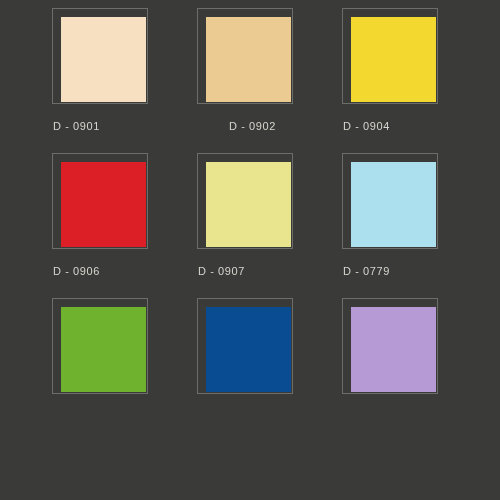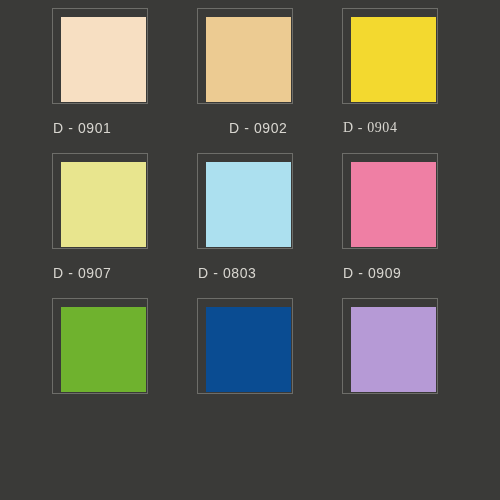--- a/index.html
+++ b/index.html
@@ -55,21 +55,21 @@
     top: 8px;
     width: 85px;
     height: 85px;
     box-sizing: border-box;
   }
 
   .swatch-label {
     position: absolute;
     left: 1px;
     top: 112px;
-    font-size: 14px;
+    font-size: 11px;
     letter-spacing: 0.6px;
     color: #d8d6d0;
     white-space: nowrap;
   }
 </style>
 </head>
 <body style="background: rgb(58, 58, 56);">
 
 <div id="swatch-grid">
     <div class="swatch-cell">
@@ -81,39 +81,39 @@
     <div class="swatch-cell">
       <div class="swatch-frame" style="border-color: rgb(109, 109, 105);">
         <div class="swatch-chip" style="background: rgb(236, 203, 146);"></div>
       </div>
       <div class="swatch-label" style="color: rgb(216, 214, 208); margin-left: 31px;">D - 0902</div>
     </div>
     <div class="swatch-cell">
       <div class="swatch-frame" style="border-color: rgb(109, 109, 105);">
         <div class="swatch-chip" style="background: rgb(243, 217, 47);"></div>
       </div>
-      <div class="swatch-label" style="color: rgb(216, 214, 208); font-family: Liberation Serif, serif;">D - 0904</div>
+      <div class="swatch-label" style="color: rgb(216, 214, 208);">D - 0904</div>
+    </div>
+    <div class="swatch-cell">
+      <div class="swatch-frame" style="border-color: rgb(109, 109, 105);">
+        <div class="swatch-chip" style="background: rgb(220, 31, 38);"></div>
+      </div>
+      <div class="swatch-label" style="color: rgb(216, 214, 208);">D - 0906</div>
     </div>
     <div class="swatch-cell">
       <div class="swatch-frame" style="border-color: rgb(109, 109, 105);">
         <div class="swatch-chip" style="background: rgb(232, 229, 142);"></div>
       </div>
       <div class="swatch-label" style="color: rgb(216, 214, 208);">D - 0907</div>
     </div>
     <div class="swatch-cell">
       <div class="swatch-frame" style="border-color: rgb(109, 109, 105);">
         <div class="swatch-chip" style="background: rgb(172, 224, 239);"></div>
       </div>
-      <div class="swatch-label" style="color: rgb(216, 214, 208);">D - 0803</div>
-    </div>
-    <div class="swatch-cell">
-      <div class="swatch-frame" style="border-color: rgb(109, 109, 105);">
-        <div class="swatch-chip" style="background: rgb(239, 127, 164);"></div>
-      </div>
-      <div class="swatch-label" style="color: rgb(216, 214, 208);">D - 0909</div>
+      <div class="swatch-label" style="color: rgb(216, 214, 208);">D - 0779</div>
     </div>
     <div class="swatch-cell">
       <div class="swatch-frame" style="border-color: rgb(109, 109, 105);">
         <div class="swatch-chip" style="background: rgb(111, 178, 46);"></div>
       </div>
     </div>
     <div class="swatch-cell">
       <div class="swatch-frame" style="border-color: rgb(109, 109, 105);">
         <div class="swatch-chip" style="background: rgb(10, 76, 146);"></div>
       </div>

